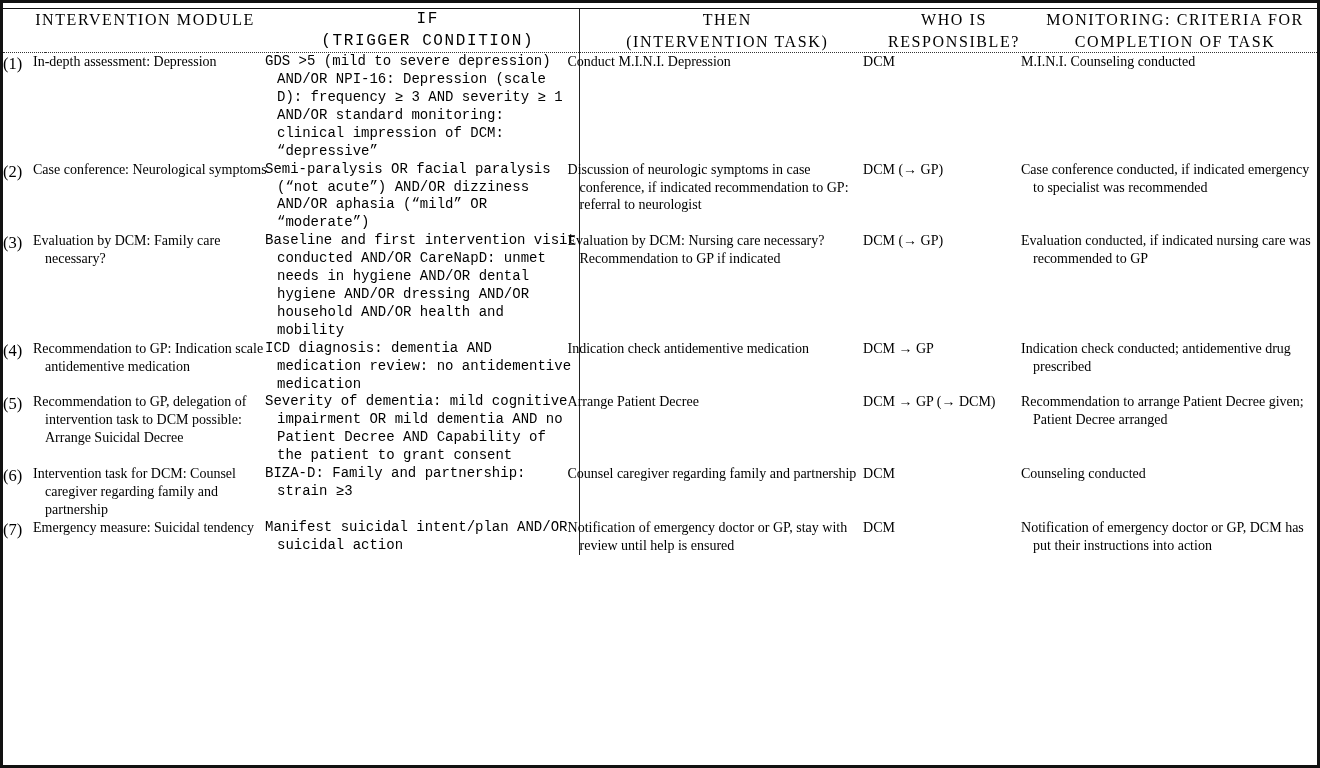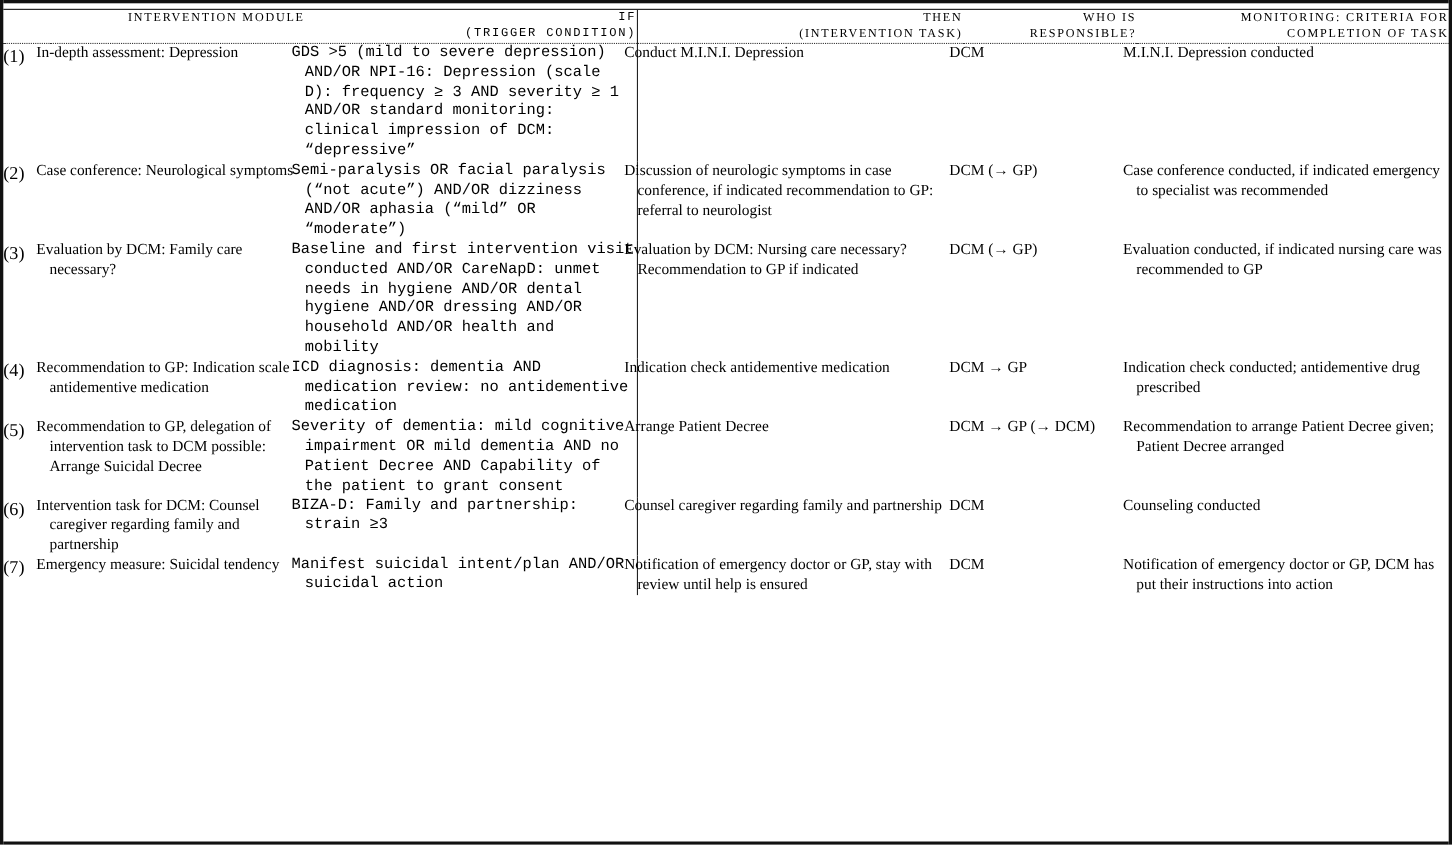--- a/index.html
+++ b/index.html
@@ -41,23 +41,23 @@
     width: 100%;
     border-collapse: collapse;
     table-layout: fixed;
   }
   table.tbl td, table.tbl th {
     vertical-align: top;
     padding: 0;
   }
   thead th {
     font-weight: normal;
-    text-align: right;
+    text-align: center;
     letter-spacing: 1.6px;
-    font-size: 11px;
+    font-size: 16px;
     font-variant: small-caps;
     text-transform: uppercase;
     padding: 8px 10px 10px 10px;
     line-height: 1.35;
   }
   thead tr.head-row th {
     border-bottom: 1px dotted #333;
   }
   tbody td {
     font-size: 14px;
@@ -128,21 +128,21 @@
         </th>
       </tr>
     </thead>
     <tbody>
       <tr class="first-row">
         <td class="num">(1)</td>
         <td class="cell-hang">In-depth assessment: Depression</td>
         <td class="cell-hang vline">GDS &gt;5 (mild to severe depression) AND/OR NPI-16: Depression (scale D): frequency ≥ 3 AND severity ≥ 1 AND/OR standard monitoring: clinical impression of DCM: “depressive”</td>
         <td class="cell-hang">Conduct M.I.N.I. Depression</td>
         <td class="cell-hang">DCM</td>
-        <td class="cell-hang">M.I.N.I. Depression conducted</td>
+        <td class="cell-hang">M.I.N.I. Counseling conducted</td>
       </tr>
       <tr>
         <td class="num">(2)</td>
         <td class="cell-hang">Case conference: Neurological symptoms</td>
         <td class="cell-hang vline">Semi-paralysis OR facial paralysis (“not acute”) AND/OR dizziness AND/OR aphasia (“mild” OR “moderate”)</td>
         <td class="cell-hang">Discussion of neurologic symptoms in case conference, if indicated recommendation to GP: referral to neurologist</td>
         <td class="cell-hang">DCM (→ GP)</td>
         <td class="cell-hang">Case conference conducted, if indicated emergency to specialist was recommended</td>
       </tr>
       <tr>

